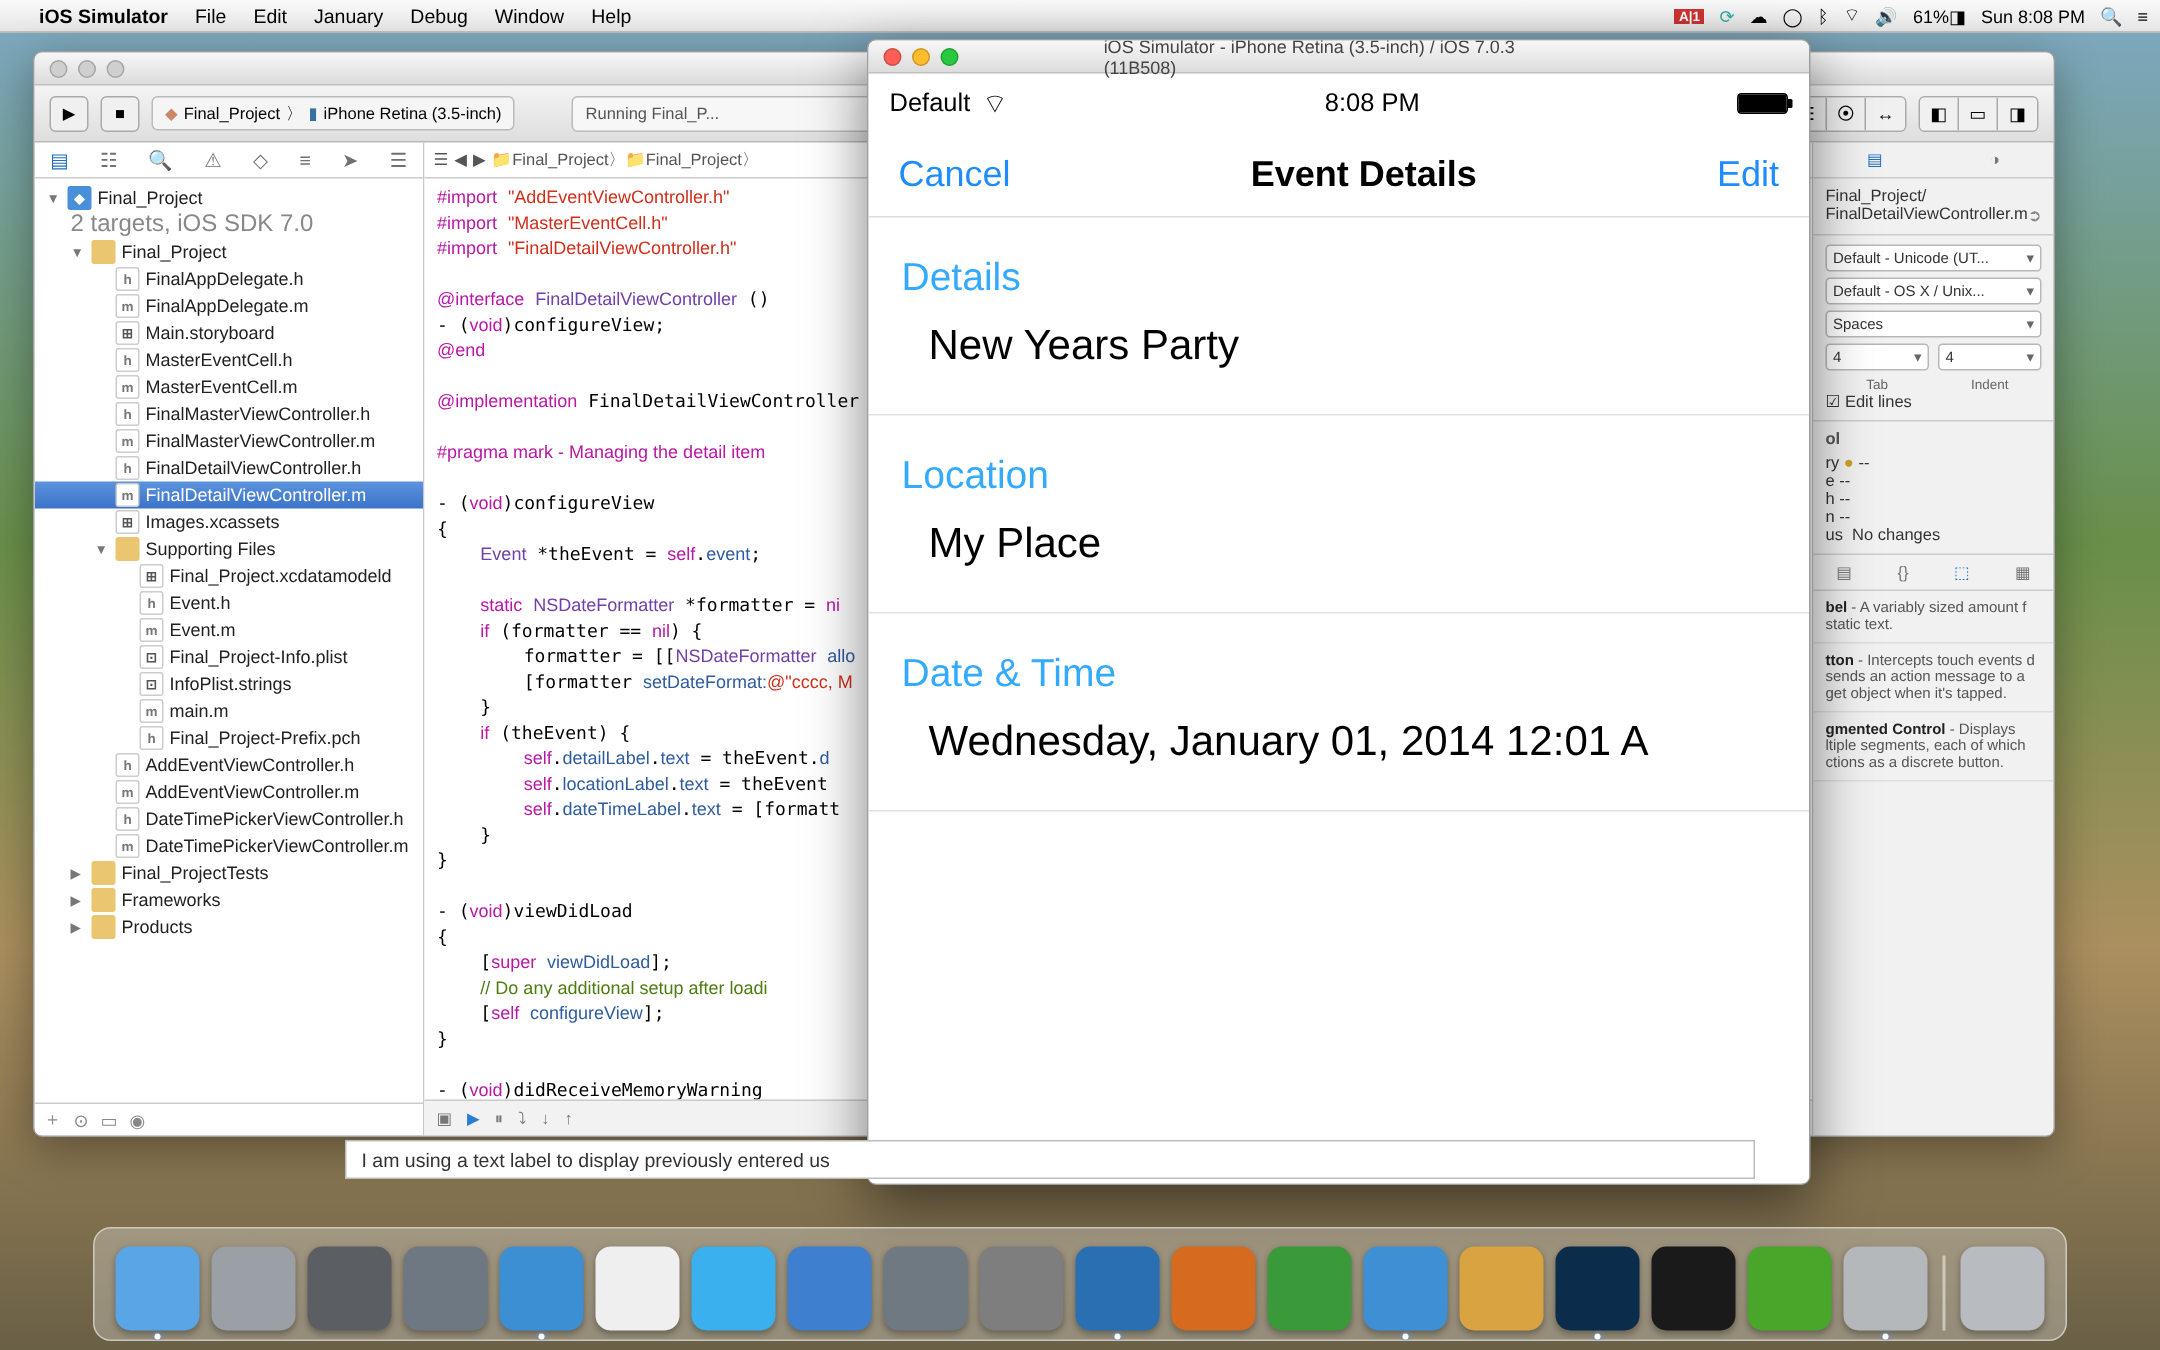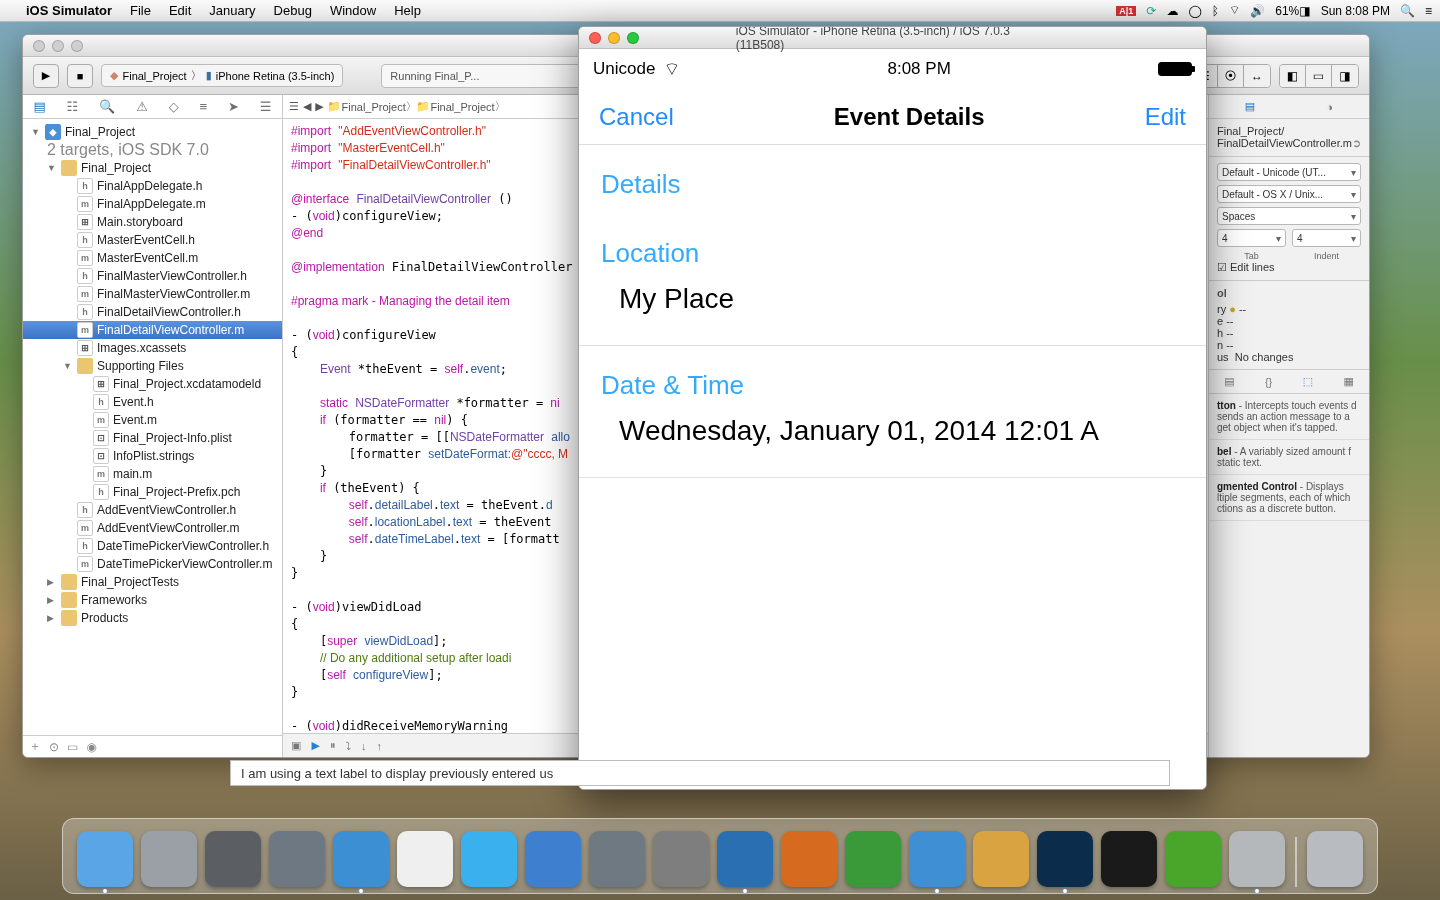--- a/index.html
+++ b/index.html
@@ -431,55 +431,56 @@
         <div>n <span>--</span></div>
         <div>us&nbsp;&nbsp;<span>No changes</span></div>
       </div>
       <div class="libtabs">
           <span>▤</span>
           <span>{}</span>
           <span style="color:#1d6fbf">⬚</span>
           <span>▦</span>
         </div>
       <div class="lib" id="lib">
+          <div class="litem"><b>bel</b> - A variably sized amount f static text.</div>
           <div class="litem"><b>tton</b> - Intercepts touch events d sends an action message to a get object when it's tapped.</div>
-          <div class="litem"><b>bel</b> - A variably sized amount f static text.</div>
           <div class="litem"><b>gmented Control</b> - Displays ltiple segments, each of which ctions as a discrete button.</div>
         </div>
     </div>
   </div>
 </div>
 
 <div class="sim">
   <div class="simtitle">
     <div class="traffic">
       <div class="dot" style="background:#ff5f57"></div>
       <div class="dot" style="background:#ffbd2e"></div>
       <div class="dot" style="background:#28c940"></div>
     </div>
     <span class="tname">iOS Simulator - iPhone Retina (3.5-inch) / iOS 7.0.3 (11B508)</span>
   </div>
   <div class="simbody">
     <div class="status">
       <div class="carrier">
-          <span>Unicode</span>
+          <span>Default</span>
           <span class="wifi">⌔</span>
         </div>
       <div>8:08 PM</div>
       <div class="batt">
           <i></i>
         </div>
     </div>
     <div class="navb">
       <span class="btn">Cancel</span>
       <span class="title">Event Details</span>
       <span class="btn">Edit</span>
     </div>
     <div class="content" id="simcontent">
         <div class="sechdr">Details</div>
+        <div class="cell">New Years Party</div>
         <div class="sechdr">Location</div>
         <div class="cell">My Place</div>
         <div class="sechdr">Date &amp; Time</div>
         <div class="cell">Wednesday, January 01, 2014 12:01 A</div>
       </div>
   </div>
 </div>
 
 <div class="note">I am using a text label to display previously entered us</div>
 

